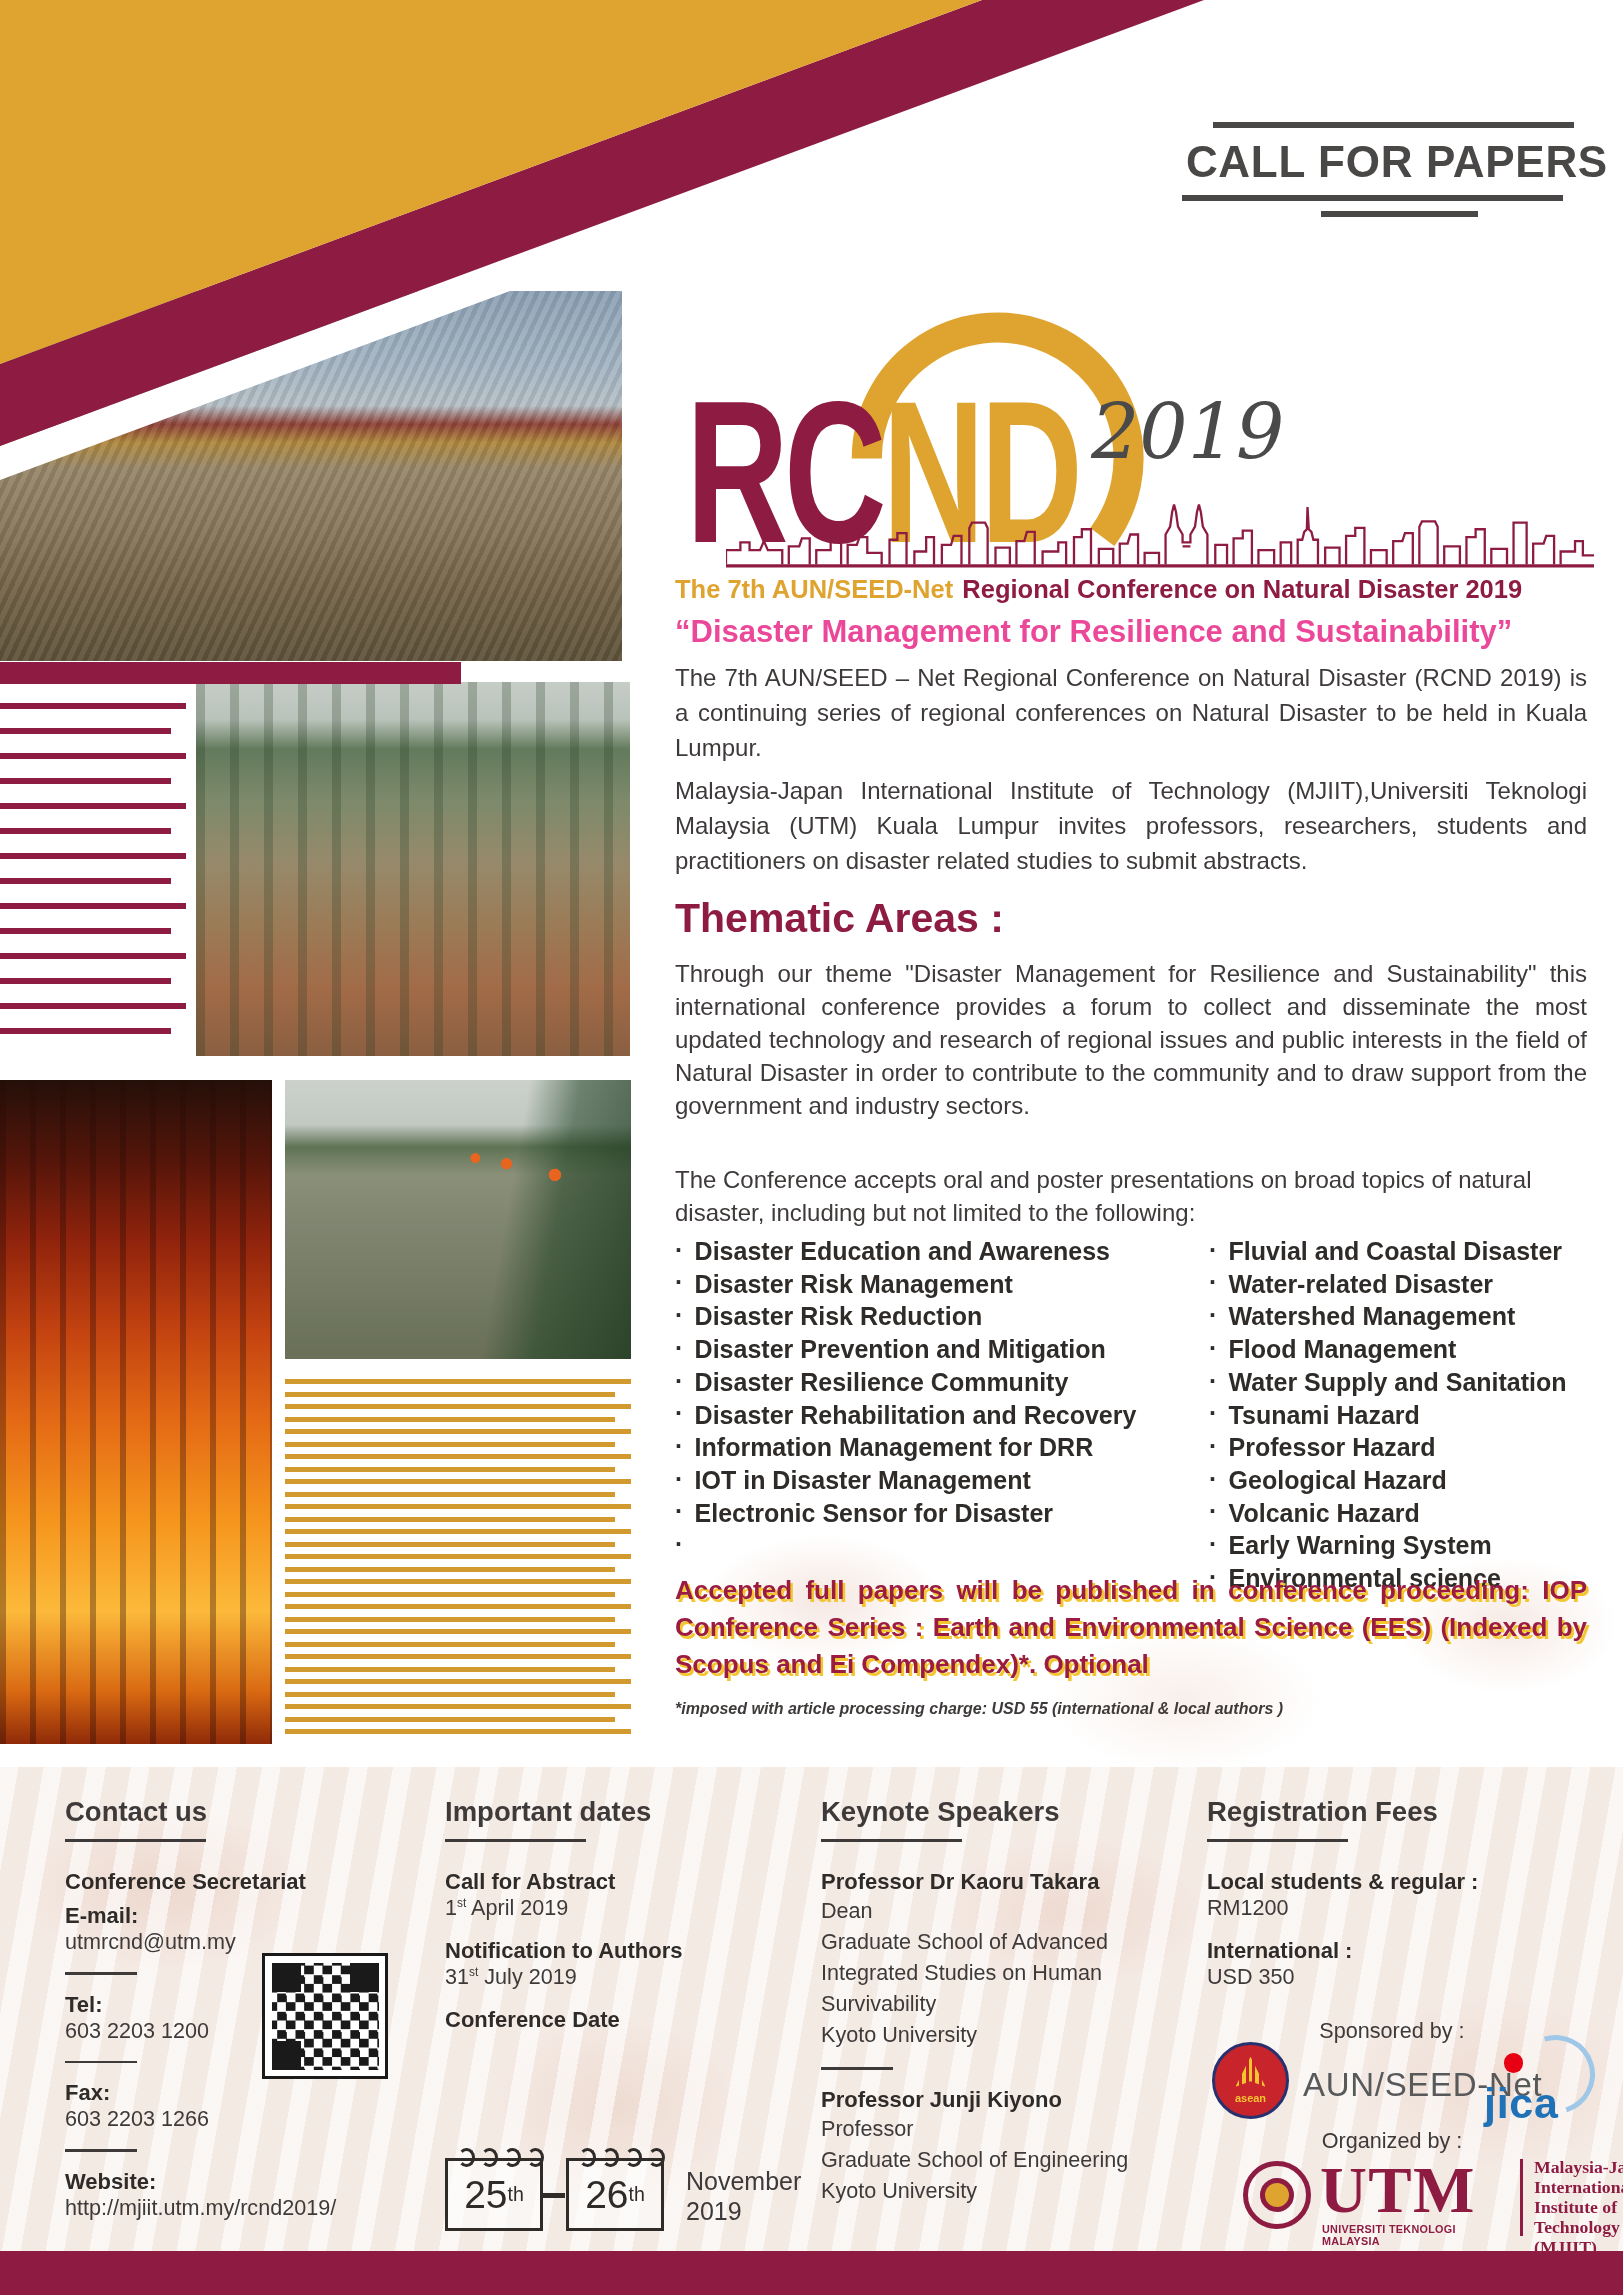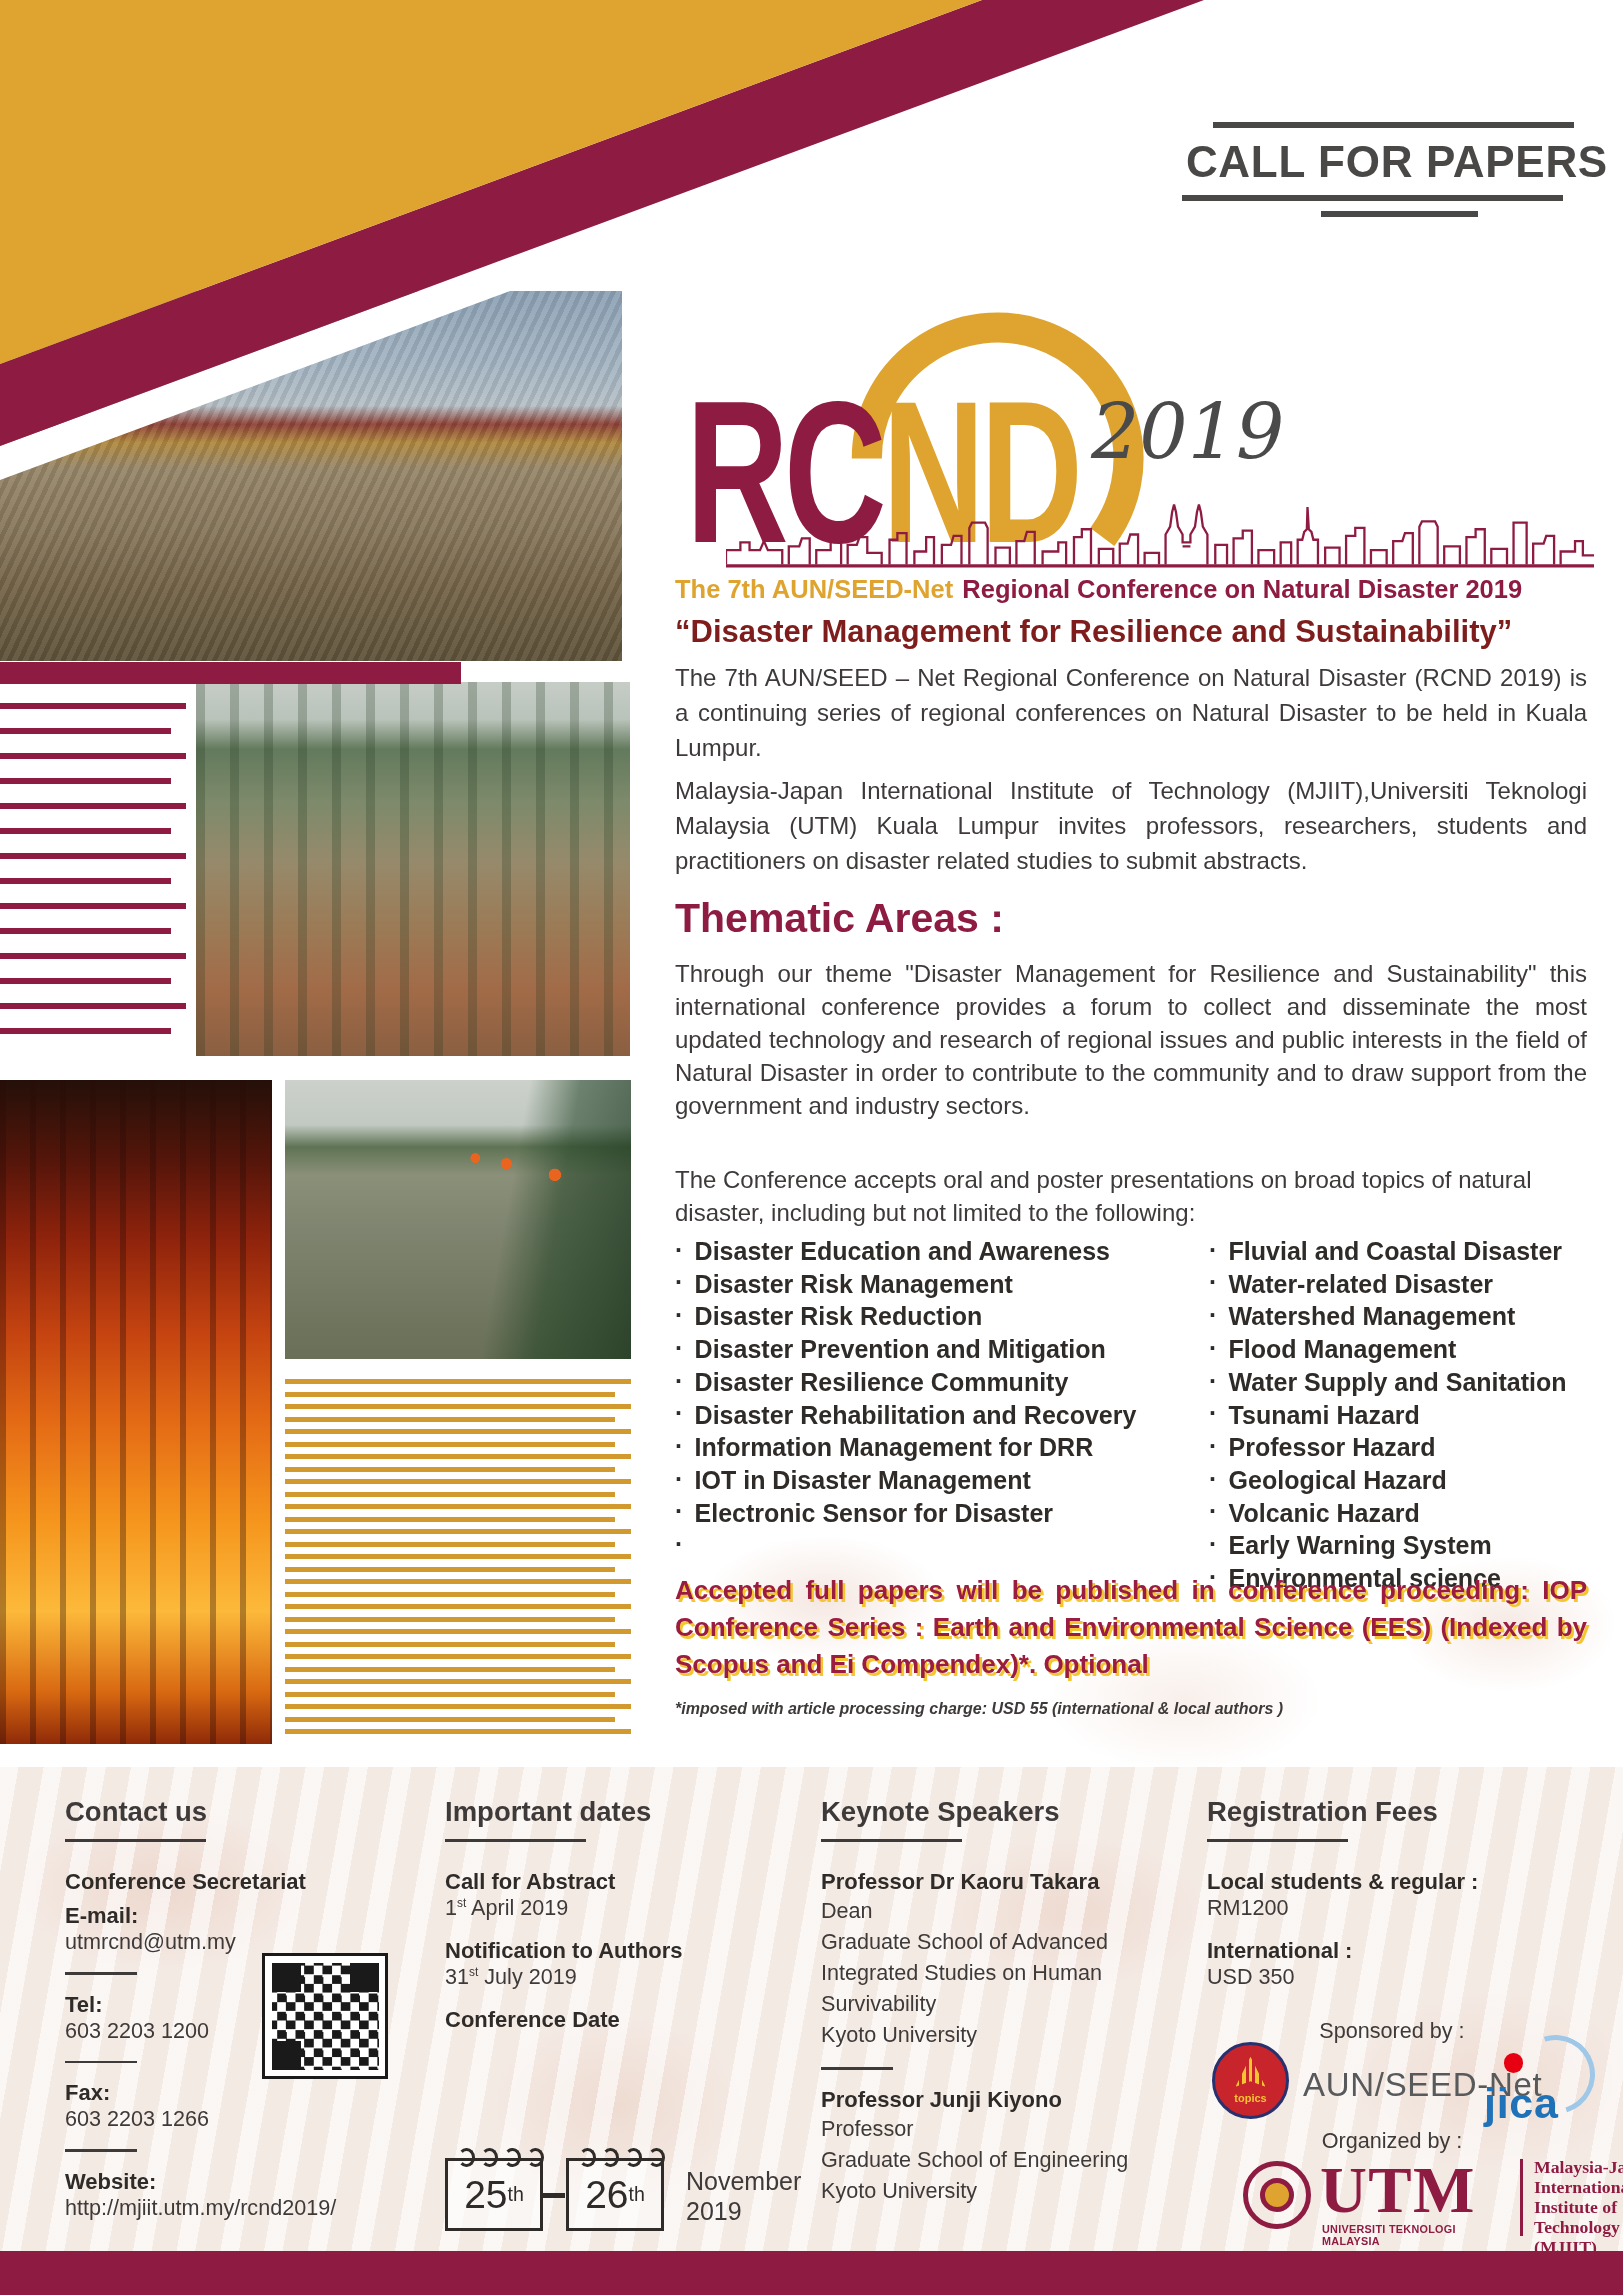--- a/index.html
+++ b/index.html
@@ -53,21 +53,21 @@
     letter-spacing:-6.5px;transform:scaleX(.70);transform-origin:left top;white-space:nowrap;z-index:3;}
   #logo-letters .rc{color:#8E1B42;} #logo-letters .nd{color:#DFA42F;}
   #logo-arc{left:821px;top:298px;z-index:2;}
   #logo-year{left:1091px;top:387px;font-family:"DejaVu Serif",serif;font-style:italic;
     font-size:76px;color:#4A4A4A;z-index:4;}
   #skyline{left:726px;top:499px;z-index:3;}
   #tagline{left:675px;top:575px;width:916px;font-size:25.5px;font-weight:bold;white-space:nowrap;z-index:4;}
   #tagline .gold-part{color:#DFA42F;} #tagline .maroon-part{color:#8E1B42;padding-left:9.2px;}
   
   .rcol{left:675px;width:912px;z-index:4;}
-  #quote-title{top:614px;font-size:31px;font-weight:bold;color:#7f1d1d;}
+  #quote-title{top:614px;font-size:31px;font-weight:bold;color:#ec4899;}
   .para{font-size:24px;line-height:35px;text-align:justify;color:#3E3A39;}
   #para1{top:660px;} #para2{top:773px;}
   #thematic-heading{top:895px;font-size:41px;font-weight:bold;color:#8E1B42;}
   #para3{top:957px;line-height:33px;}
   #para4{top:1163px;line-height:33px;text-align:left;}
   .topics{list-style:none;margin:0;padding:0;font-size:25px;font-weight:bold;line-height:29.4px;color:#2F2B28;}
   .topics li{position:relative;padding-left:19.6px;margin-bottom:3.3px;}
   .topics .dot{position:absolute;left:0;top:-1.3px;}
   #topics-left{left:675px;top:1237px;width:517px;z-index:4;}
   #topics-right{left:1209px;top:1237px;width:380px;z-index:4;}
@@ -386,21 +386,21 @@
     <div class="flabel">Local students &amp; regular :</div>
     <div class="fvalue">RM1200</div>
     <div class="gap-md"></div>
     <div class="flabel">International :</div>
     <div class="fvalue">USD 350</div>
     <div class="gap-lg"></div>
     <div class="center-text">Sponsored by :</div>
   </div>
   <div id="asean-logo">
     <div id="asean-sheaf"></div>
-    <div id="asean-name">topics</div>
+    <div id="asean-name">asean</div>
   </div>
   <div id="aun-text">AUN/SEED-Net</div>
   <div id="jica">
     <div class="swoosh"></div>
     <div class="word">jica</div>
     <div class="dot"></div>
   </div>
   <div class="center-text abs" style="left:1207px;top:2128px;width:370px;">Organized by :</div>
   <div id="utm-logo">
     <div id="utm-emblem">

